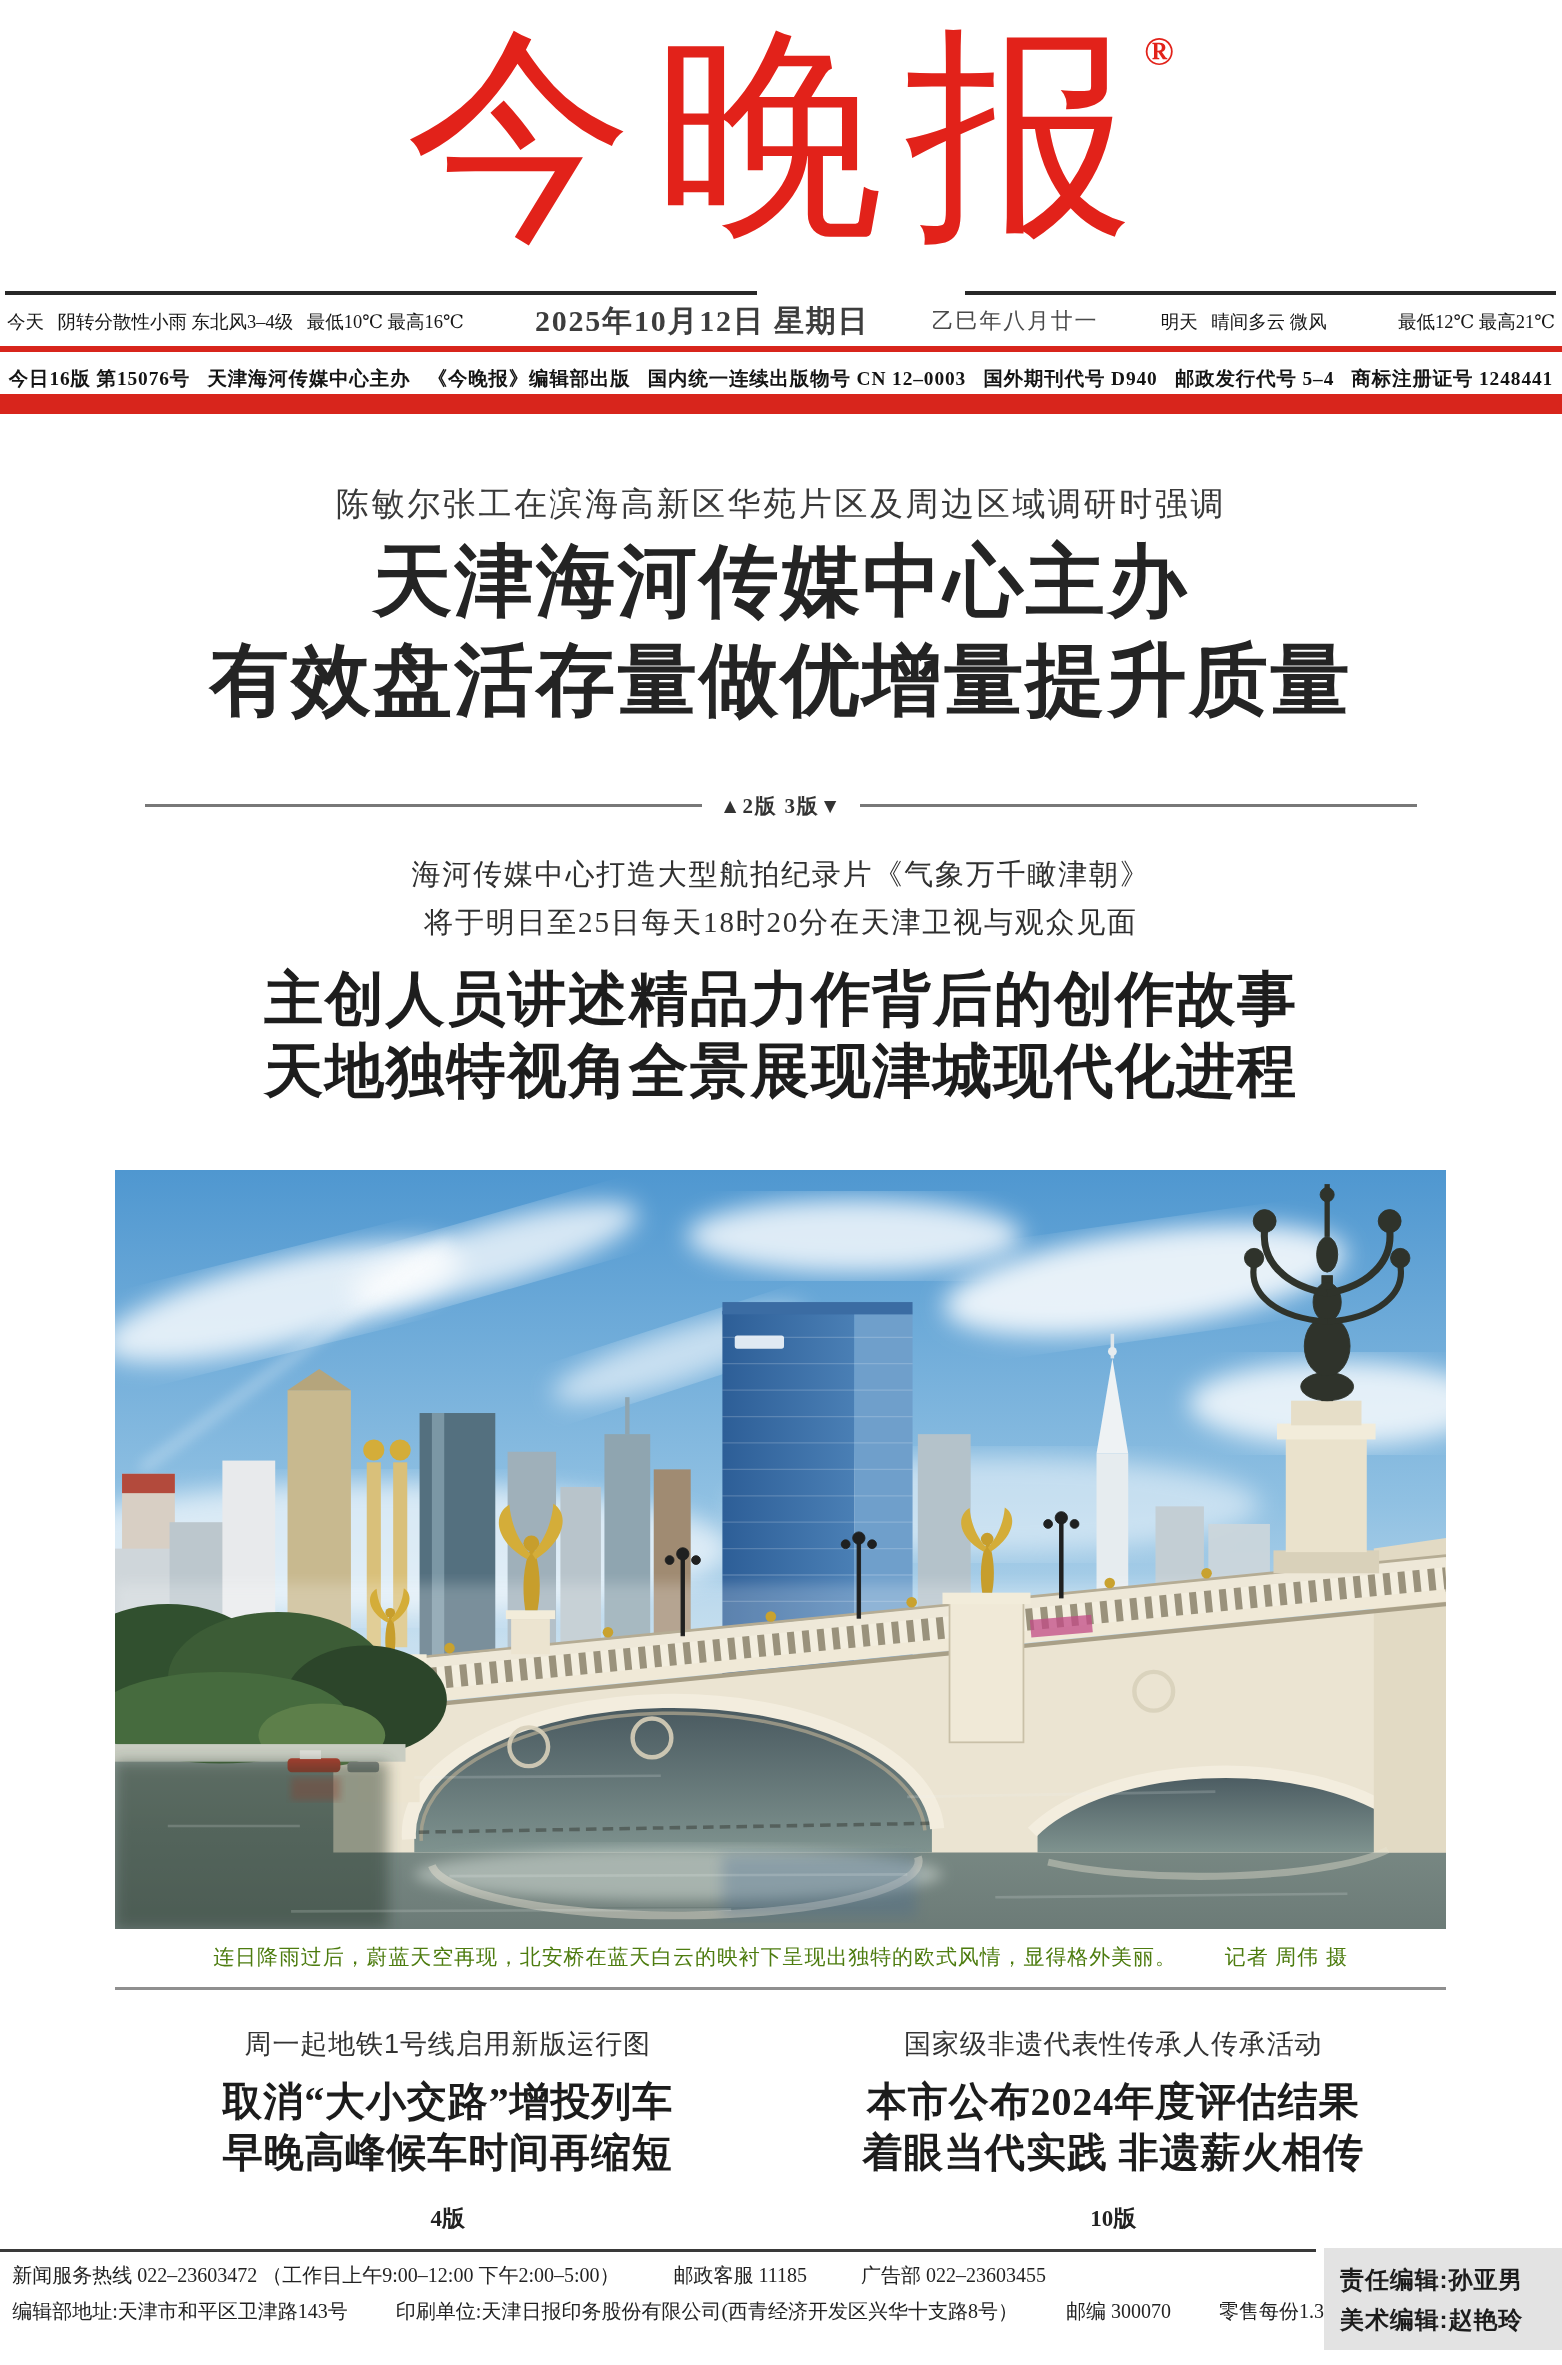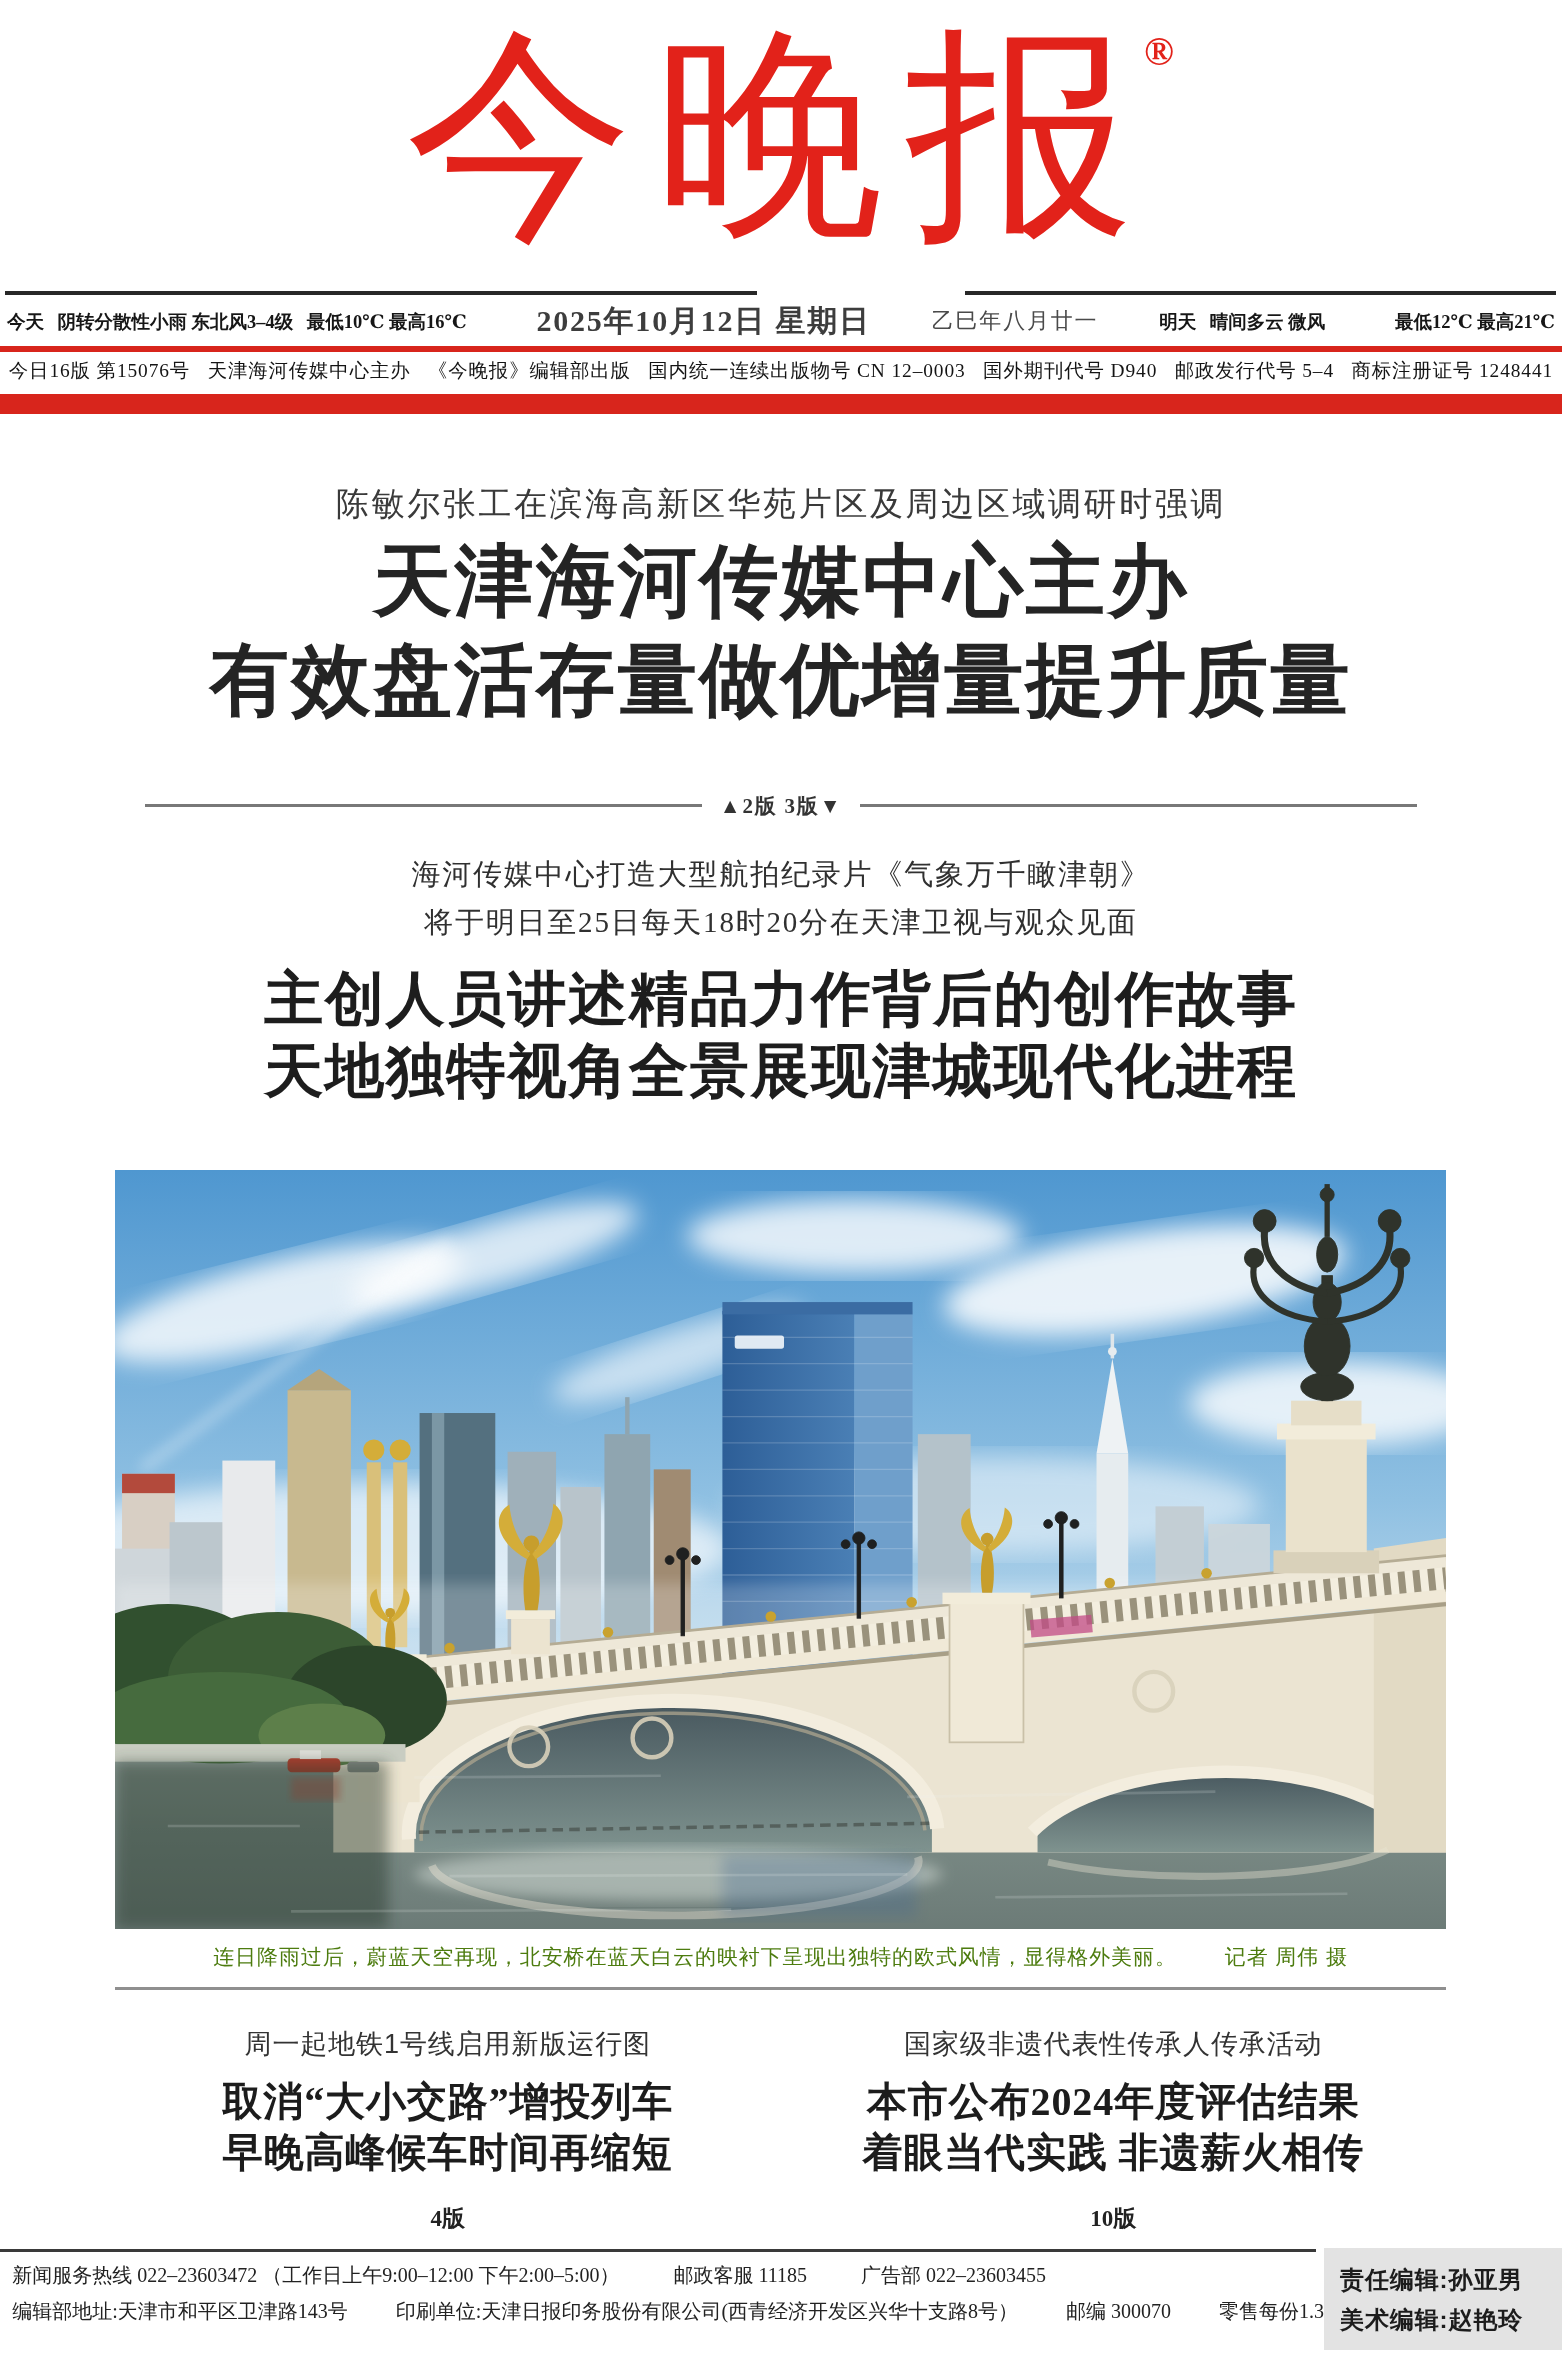--- a/index.html
+++ b/index.html
@@ -22,32 +22,32 @@
   }
   .top-rule { position:absolute; top:291px; height:4.4px; background:#282828; }
   .top-rule.seg-l { left:5.3px; width:752px; }
   .top-rule.seg-r { left:965px; width:591px; }
 
   
   .weather-bar {
     position:absolute; top:297px; left:7px; right:7px; height:48px;
     display:flex; align-items:center; justify-content:space-between;
   }
-  .w-group { font-weight:bold; font-size:18.5px; color:#161616; white-space:nowrap; }
+  .w-group { font-weight:normal; font-size:18.5px; color:#161616; white-space:nowrap; }
   .w-group span { margin-right:8.8px; }
   .date-main { font-size:30px; font-weight:600; color:#3d3d3d; letter-spacing:1.8px; white-space:nowrap; }
   .date-lunar { font-size:22px; color:#4a4a4a; letter-spacing:1.8px; white-space:nowrap; }
 
   .red-rule { position:absolute; top:346px; left:0; width:100%; height:6.2px; background:#d8251c; }
 
   
   .pub-info {
     position:absolute; top:357px; left:8.8px; right:8.8px; height:35px;
-    display:flex; align-items:flex-start; justify-content:space-between;
-    font-weight:normal; font-size:19.4px; color:#141414; letter-spacing:0.9px; white-space:nowrap;
+    display:flex; align-items:flex-end; justify-content:space-between;
+    font-weight:bold; font-size:19.4px; color:#141414; letter-spacing:0.9px; white-space:nowrap;
   }
   .red-band { position:absolute; top:394px; left:0; width:100%; height:20px; background:#d8251c; }
 
   
   .lead-kicker {
     position:absolute; top:482px; left:0; width:100%;
     text-align:center; font-size:33px; color:#3a3a3a; letter-spacing:2.6px; white-space:nowrap;
   }
   .lead-headline {
     position:absolute; top:533px; left:0; width:100%;

